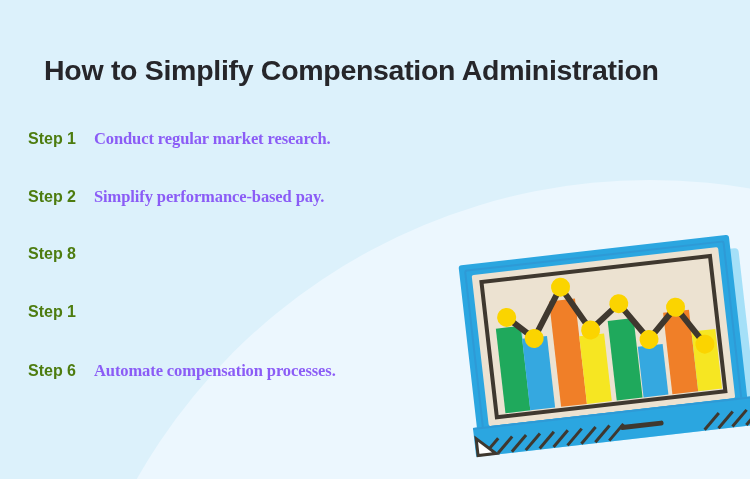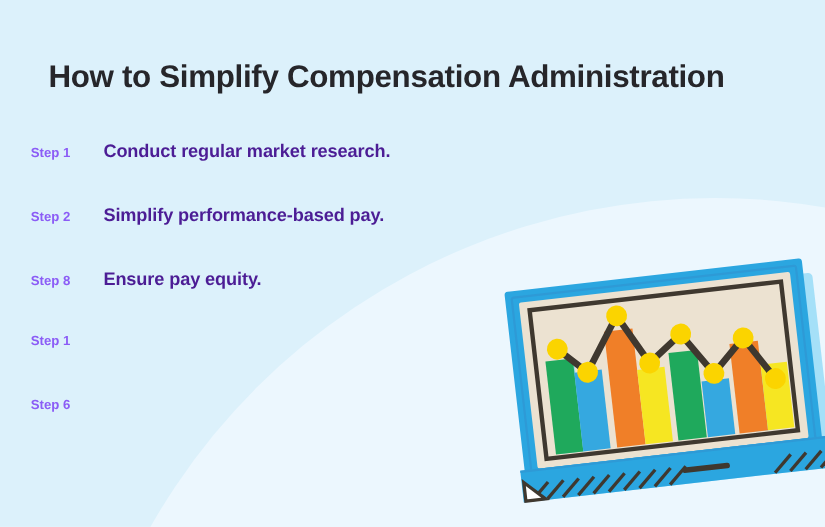--- a/index.html
+++ b/index.html
@@ -64,31 +64,32 @@
   }
 
   .step-row {
     display: flex;
     align-items: baseline;
     height: 58px;
     white-space: nowrap;
   }
 
   .step-label {
-    font-size: 12px;
+    font-size: 16px;
     font-weight: 700;
-    color: #8b5cf6;
+    color: #4d7c0f;
     min-width: 66px;
   }
 
   .step-text {
     font-size: 16.5px;
     font-weight: 700;
-    color: #4c1d95;
+    color: #8b5cf6;
     letter-spacing: -0.1px;
+    font-family: Liberation Serif, serif;
   }
 
   
   .illustration {
     position: absolute;
     right: 0;
     bottom: 0;
     width: 290px;
     height: 250px;
   }
@@ -117,29 +118,29 @@
         <span class="step-text">Conduct regular market research.</span>
       </li>
 
       <li class="step-row">
         <span class="step-label">Step 2</span>
         <span class="step-text">Simplify performance-based pay.</span>
       </li>
 
       <li class="step-row">
         <span class="step-label">Step 8</span>
-        <span class="step-text">Ensure pay equity.</span>
       </li>
 
       <li class="step-row">
         <span class="step-label">Step 1</span>
       </li>
 
       <li class="step-row">
         <span class="step-label">Step 6</span>
+        <span class="step-text">Automate compensation processes.</span>
       </li>
 
     </ul>
   </div>
 
   <div class="illustration">
     <svg viewBox="0 0 290 250" xmlns="http://www.w3.org/2000/svg">
 
       <g transform="rotate(-6.5 150 130)">
 

